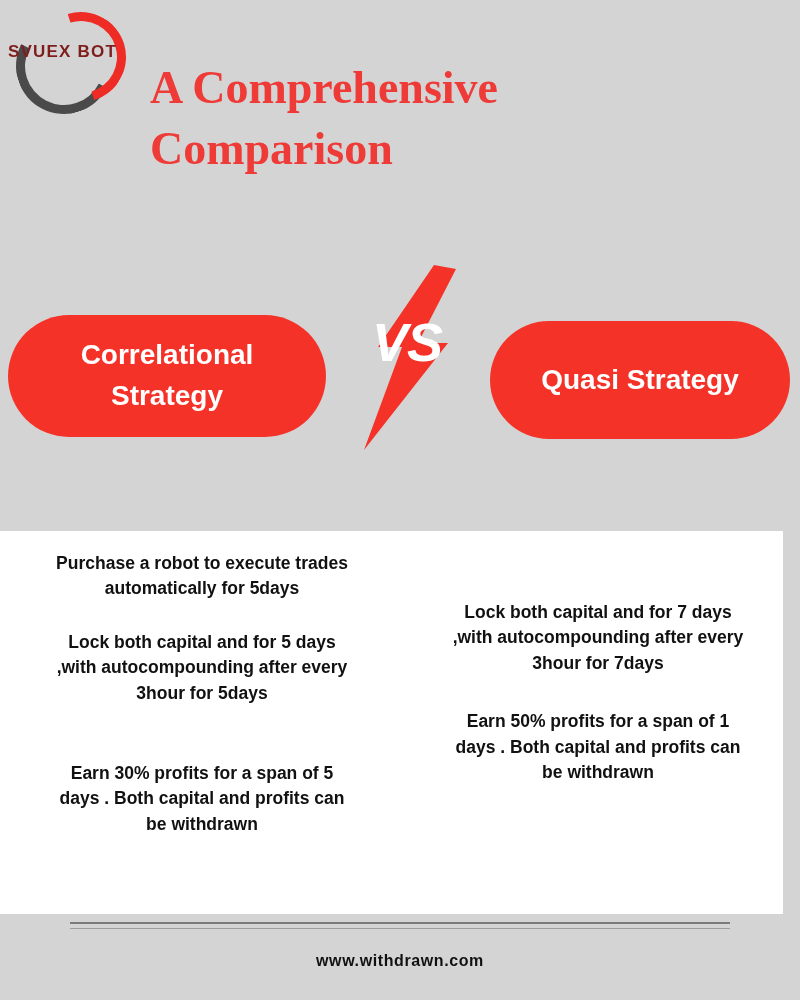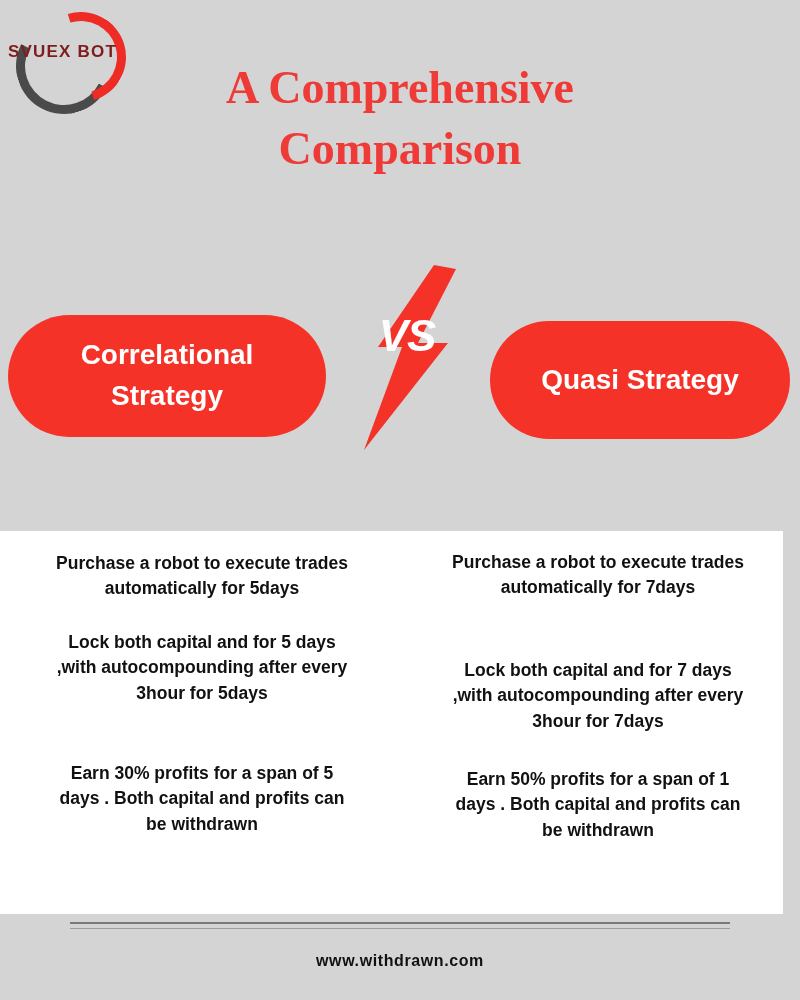--- a/index.html
+++ b/index.html
@@ -57,21 +57,20 @@
     color: #7f1d1d;
     white-space: nowrap;
   }
 
   
   .title {
     position: absolute;
     left: 150px;
     top: 58px;
     width: 500px;
-    text-align: center;
     font-family: "Liberation Serif", serif;
     font-weight: bold;
     font-size: 46px;
     line-height: 1.32;
     color: #ee3b37;
   }
 
   
   .pill {
     position: absolute;
@@ -114,21 +113,21 @@
     width: 110px;
     height: 185px;
   }
   .vs-text {
     position: absolute;
     left: 0;
     top: 46px;
     width: 110px;
     text-align: center;
     font-weight: bold;
-    font-size: 44px;
+    font-size: 54px;
     font-style: italic;
     color: #ffffff;
     letter-spacing: -1px;
   }
 
   
   .panel {
     position: absolute;
     left: 0;
     top: 531px;
@@ -213,21 +212,20 @@
   <span>Quasi Strategy</span>
 </div>
 
 <div class="panel">
   <div class="col col-left">
     <div class="row row-left-0">Purchase a robot to execute trades automatically for 5days</div>
     <div class="row row-left-1">Lock both capital and for 5 days ,with autocompounding after every 3hour for 5days</div>
     <div class="row row-left-2">Earn 30% profits for a span of 5 days . Both capital and profits can be withdrawn</div>
   </div>
   <div class="col col-right">
-    <div class="row row-right-0">Purchase a robot to execute trades automatically for 7days</div>
     <div class="row row-right-1">Lock both capital and for 7 days ,with autocompounding after every 3hour for 7days</div>
     <div class="row row-right-2">Earn 50% profits for a span of 1 days . Both capital and profits can be withdrawn</div>
   </div>
 </div>
 
 <div class="footer-rule-1"></div>
 <div class="footer-rule-2"></div>
 <div class="footer-url">www.withdrawn.com</div>
 
 </body></html>

